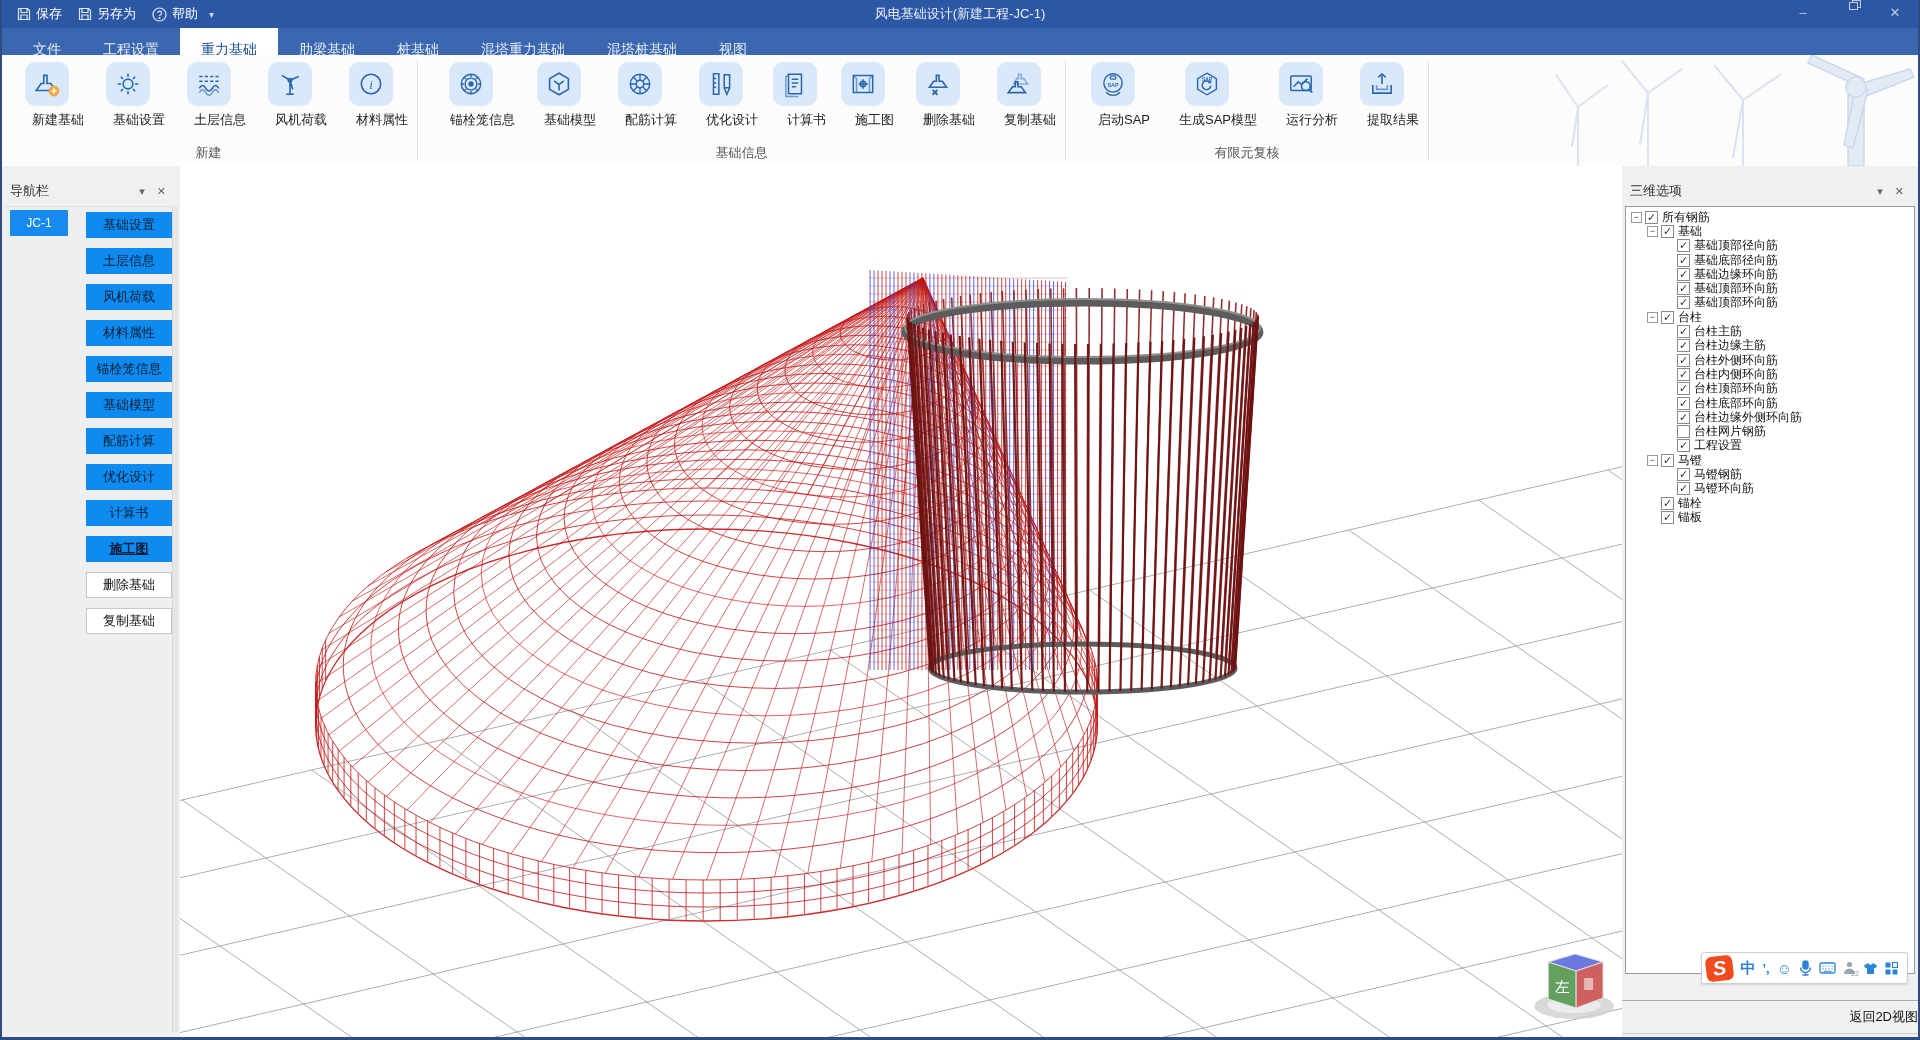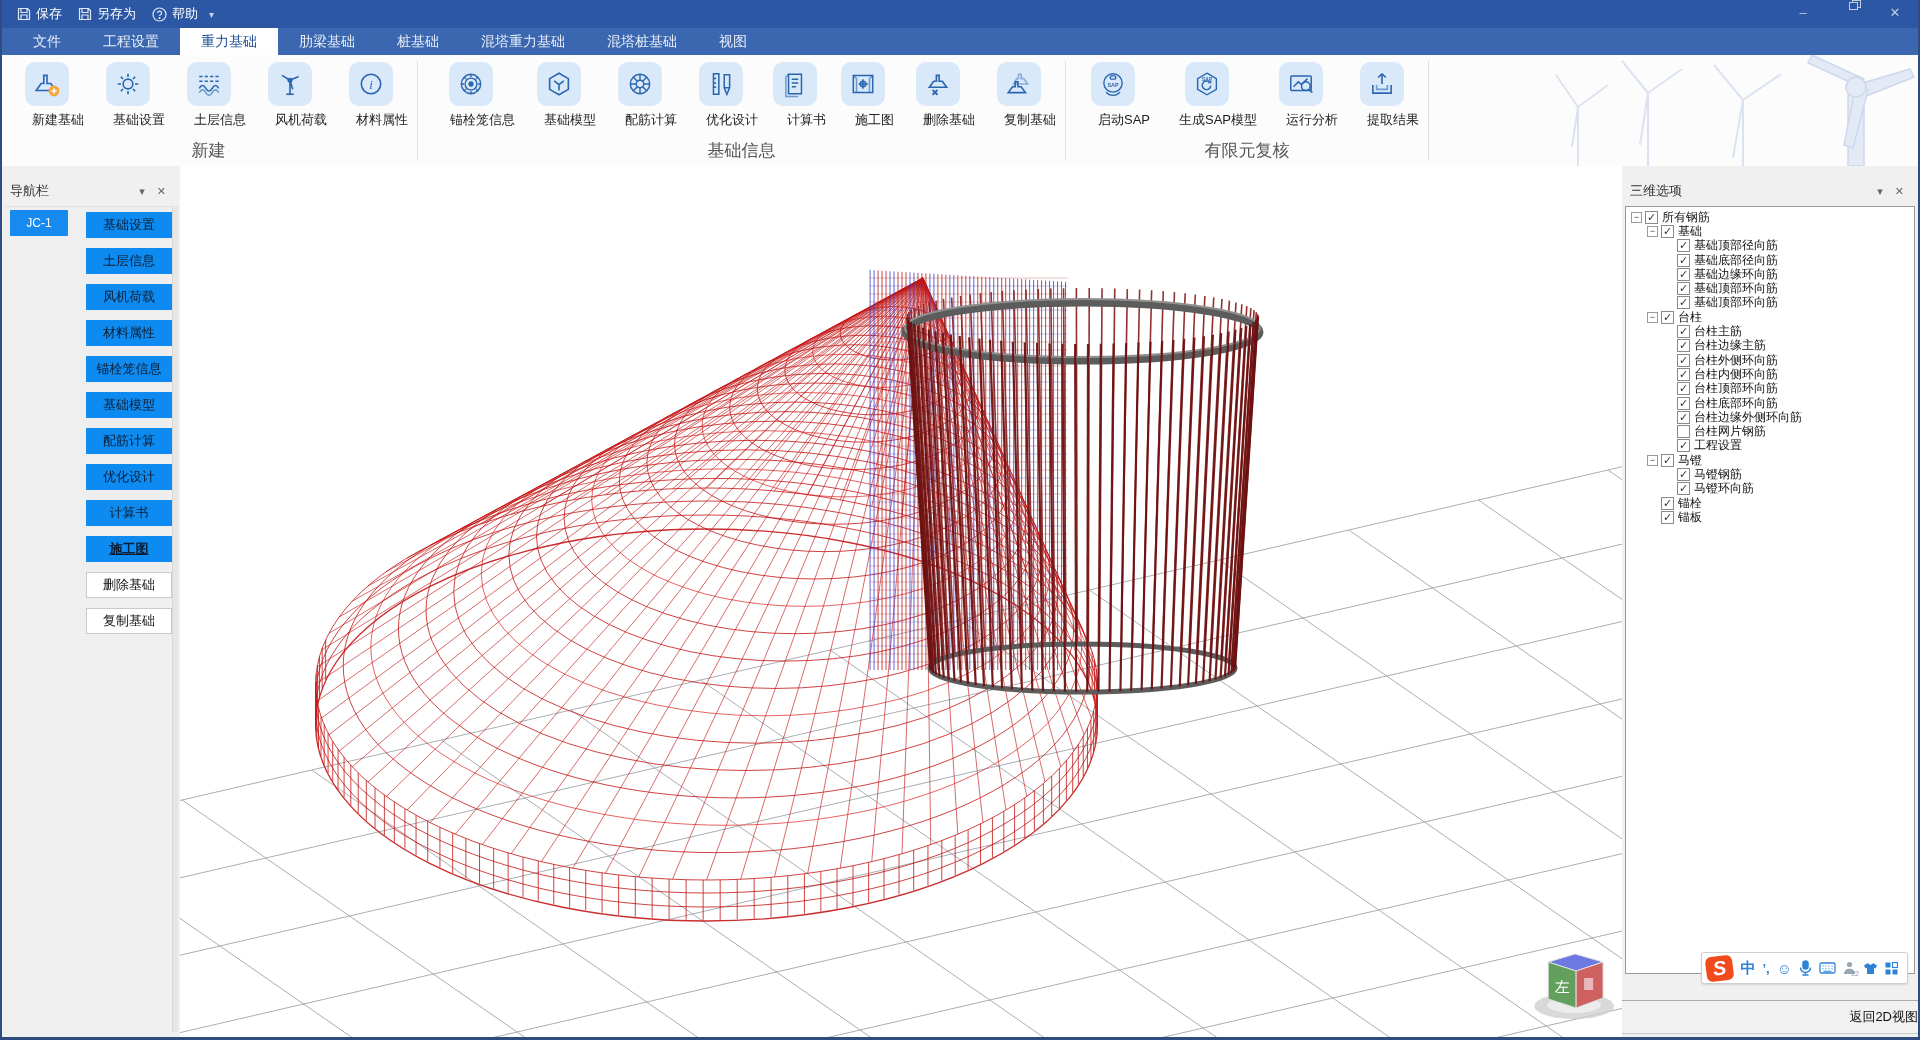--- a/index.html
+++ b/index.html
@@ -12,31 +12,31 @@
   .qa svg{display:block;}
   .title-center{position:absolute;left:300px;right:300px;text-align:center;font-size:13px;color:#e9effa;pointer-events:none;}
   .winctl{position:absolute;right:0;top:0;height:26px;display:flex;}
   .winctl .wbtn{width:46px;text-align:center;line-height:26px;color:#c2cadb;font-size:13px;}
   .restore-sq{position:relative;width:10px;height:9px;margin:8px auto 0;}
   .restore-sq i{position:absolute;border:1px solid #c2cadb;display:block;}
   .restore-sq i.b{left:0;top:2px;width:7px;height:6px;background:#2b57a5;}
   .restore-sq i.f{left:3px;top:0;width:7px;height:6px;}
   
   .tabbar{height:27px;background:#3a67b0;display:flex;padding-left:10px;}
-  .tab{padding:0 21px;line-height:27px;color:#e7edf8;font-size:14px;white-space:nowrap;}
+  .tab{padding:8px 21px;line-height:27px;color:#e7edf8;font-size:14px;white-space:nowrap;}
   .tab.active{background:#fff;color:#1d4f93;}
   
   .ribbon{height:111px;background:#fcfcfd;border-bottom:1px solid #d0d3d8;display:flex;position:relative;overflow:hidden;}
   .watermark{position:absolute;right:0;top:0;width:400px;height:111px;pointer-events:none;opacity:.85;}
   .rgroup{display:flex;flex-direction:column;padding:5px 4px 1px;position:relative;z-index:1;}
   .ritems{display:flex;align-items:flex-start;flex:1;}
   .ritem{display:flex;flex-direction:column;align-items:center;margin:2px 3px 0;min-width:56px;cursor:default;}
   .rtile{width:44px;height:44px;border-radius:10px;background:#d9e9fa;display:flex;align-items:center;justify-content:center;position:relative;}
   .rlabel{font-size:13px;color:#222;margin-top:5px;white-space:nowrap;margin-left:23px;}
-  .rgrouplabel{text-align:center;font-size:17px;color:#555;padding:6px 0 3px;}
+  .rgrouplabel{text-align:center;font-size:13px;color:#555;padding:6px 0 3px;}
   .rsep{width:1px;background:#dddfe3;margin:6px 2px;}
   
   .workarea{position:absolute;top:166px;left:0;right:0;bottom:0;display:flex;}
   .panel{background:#f0f0f0;position:relative;padding-top:12px;box-sizing:border-box;}
   .navpanel{width:178px;}
   .optpanel{width:296px;}
   .phead{height:26px;display:flex;align-items:center;padding:0 8px;font-size:13px;color:#333;}
   .phead .sp{flex:1;}
   .phead .hbtn{color:#666;font-size:11px;padding:0 6px;}
   .navbody{position:absolute;top:40px;bottom:5px;left:2px;right:8px;background:#efefef;border-top:1px solid #e2e2e2;}
@@ -88,20 +88,21 @@
       <div class="qitem">
         <svg width="15" height="15" viewBox="0 0 15 15" fill="none" stroke="#dfe7f5" stroke-width="1.2">
             <circle cx="7.5" cy="7.5" r="6.5"></circle>
             <path d="M5.6 6a2 2 0 1 1 2.6 2c-.5.2-.7.6-.7 1.1"></path>
             <circle cx="7.5" cy="11" r=".5" fill="#dfe7f5"></circle>
           </svg>
         <span>帮助</span>
       </div>
       <span style="font-size:10px;color:#c8d2e6;">▾</span>
     </div>
+    <div class="title-center">风电基础设计(新建工程-JC-1)</div>
     <div class="winctl">
       <span class="wbtn">–</span>
       <span class="wbtn"><span class="restore-sq"><i class="f"></i><i class="b"></i></span></span>
       <span class="wbtn">✕</span>
     </div>
   </div>
 
   <div class="tabbar">
     <div class="tab">文件</div>
     <div class="tab">工程设置</div>

